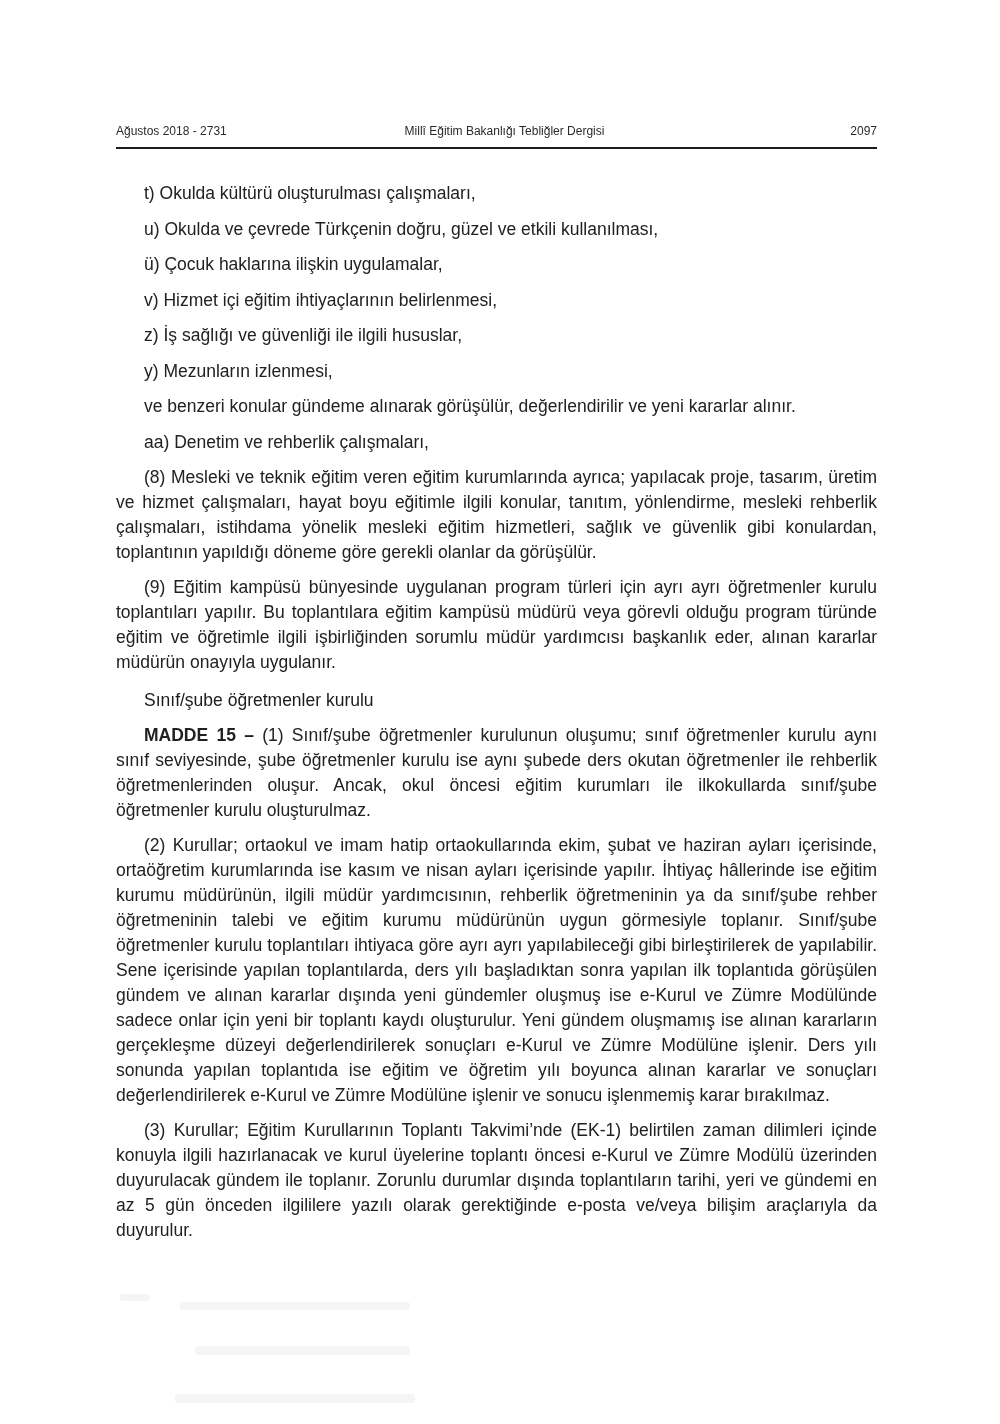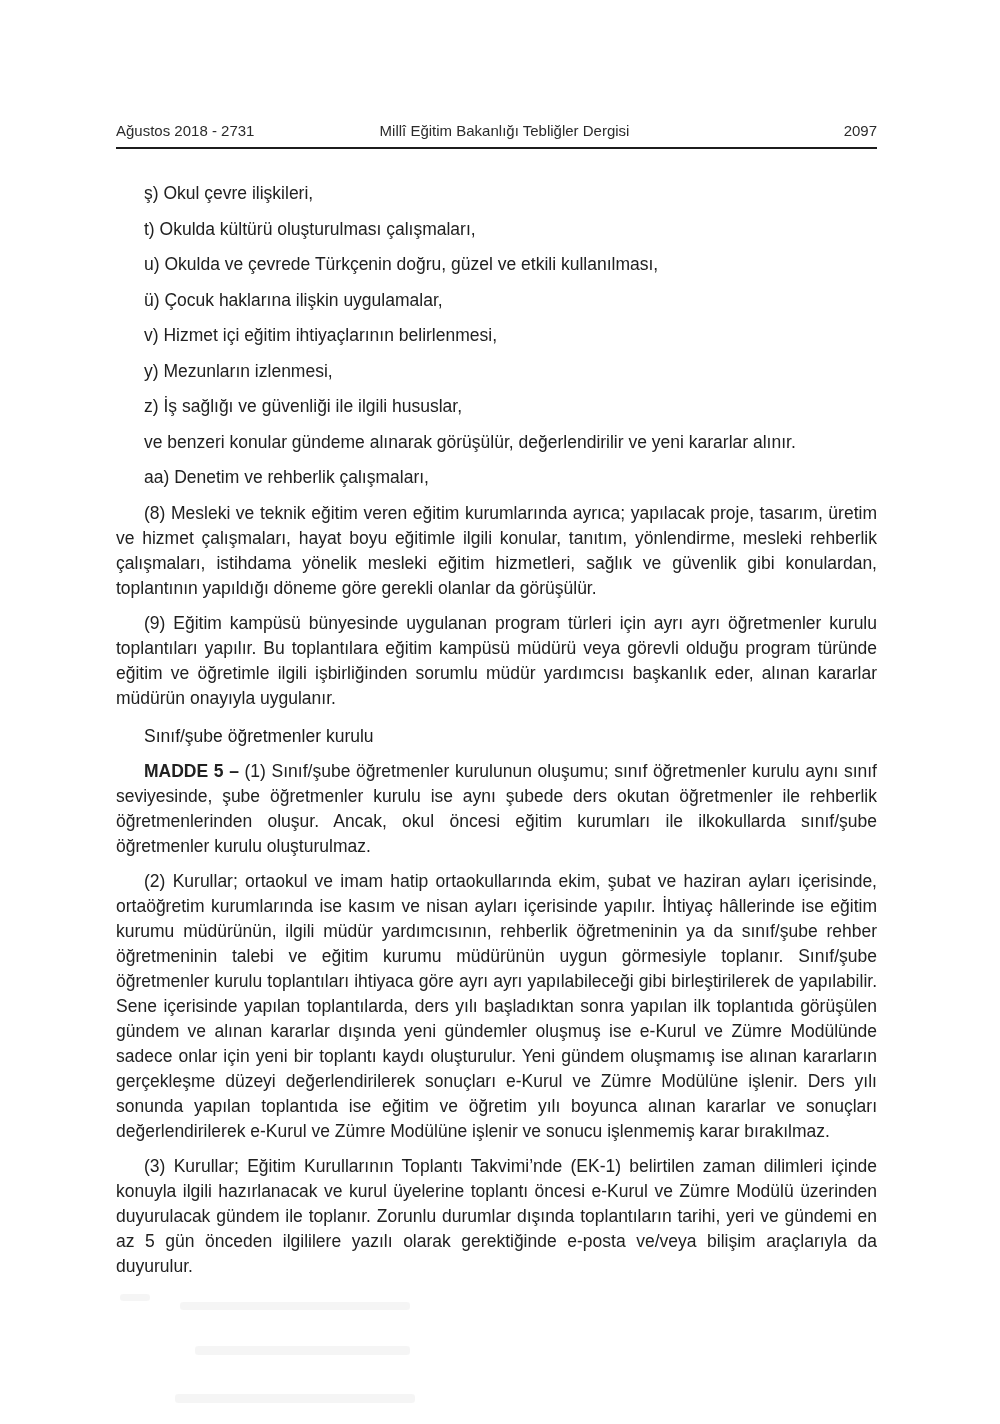--- a/index.html
+++ b/index.html
@@ -15,21 +15,21 @@
     background: #ffffff;
     box-sizing: border-box;
     padding: 120px 123px 0 116px;
     font-family: "Liberation Sans", "DejaVu Sans", sans-serif;
     color: #212121;
     overflow: hidden;
   }
   .page-header {
     display: flex;
     align-items: baseline;
-    font-size: 15px;
+    font-size: 12px;
     line-height: 22px;
     color: #2b2b2b;
   }
   .page-header .h-left  { flex: 1 1 0; text-align: left;  white-space: nowrap; }
   .page-header .h-center{ flex: 0 0 auto; text-align: center; white-space: nowrap; margin-left: 16px; }
   .page-header .h-right { flex: 1 1 0; text-align: right; white-space: nowrap; }
   .header-rule {
     margin-top: 5px;
     border: 0;
     border-top: 2.5px solid #1c1c1c;
@@ -87,37 +87,36 @@
   <header class="page-header">
     <span class="h-left">Ağustos 2018 - 2731</span>
     <span class="h-center">Millî Eğitim Bakanlığı Tebliğler Dergisi</span>
     <span class="h-right">2097</span>
   </header>
 
   <div class="header-rule"></div>
 
   <main class="page-body">
 
-    <p class="li">ş) Okul çevre ilişkileri,</p>
     <p class="li">t) Okulda kültürü oluşturulması çalışmaları,</p>
     <p class="li">u) Okulda ve çevrede Türkçenin doğru, güzel ve etkili kullanılması,</p>
     <p class="li">ü) Çocuk haklarına ilişkin uygulamalar,</p>
     <p class="li">v) Hizmet içi eğitim ihtiyaçlarının belirlenmesi,</p>
+    <p class="li">z) İş sağlığı ve güvenliği ile ilgili hususlar,</p>
     <p class="li">y) Mezunların izlenmesi,</p>
-    <p class="li">z) İş sağlığı ve güvenliği ile ilgili hususlar,</p>
     <p class="li">ve benzeri konular gündeme alınarak görüşülür, değerlendirilir ve yeni kararlar alınır.</p>
     <p class="li">aa) Denetim ve rehberlik çalışmaları,</p>
 
     <p class="para">(8) Mesleki ve teknik eğitim veren eğitim kurumlarında ayrıca; yapılacak proje, tasarım, üretim ve hizmet çalışmaları, hayat boyu eğitimle ilgili konular, tanıtım, yönlendirme, mesleki rehberlik çalışmaları, istihdama yönelik mesleki eğitim hizmetleri, sağlık ve güvenlik gibi konulardan, toplantının yapıldığı döneme göre gerekli olanlar da görüşülür.</p>
 
     <p class="para">(9) Eğitim kampüsü bünyesinde uygulanan program türleri için ayrı ayrı öğretmenler kurulu toplantıları yapılır. Bu toplantılara eğitim kampüsü müdürü veya görevli olduğu program türünde eğitim ve öğretimle ilgili işbirliğinden sorumlu müdür yardımcısı başkanlık eder, alınan kararlar müdürün onayıyla uygulanır.</p>
 
     <h2 class="section-heading">Sınıf/şube öğretmenler kurulu</h2>
 
-    <p class="para"><span class="madde-label">MADDE 5 –</span><span> (1) Sınıf/şube öğretmenler kurulunun oluşumu; sınıf öğretmenler kurulu aynı sınıf seviyesinde, şube öğretmenler kurulu ise aynı şubede ders okutan öğretmenler ile rehberlik öğretmenlerinden oluşur. Ancak, okul öncesi eğitim kurumları ile ilkokullarda sınıf/şube öğretmenler kurulu oluşturulmaz.</span></p>
+    <p class="para"><span class="madde-label">MADDE 15 –</span><span> (1) Sınıf/şube öğretmenler kurulunun oluşumu; sınıf öğretmenler kurulu aynı sınıf seviyesinde, şube öğretmenler kurulu ise aynı şubede ders okutan öğretmenler ile rehberlik öğretmenlerinden oluşur. Ancak, okul öncesi eğitim kurumları ile ilkokullarda sınıf/şube öğretmenler kurulu oluşturulmaz.</span></p>
 
     <p class="para">(2) Kurullar; ortaokul ve imam hatip ortaokullarında ekim, şubat ve haziran ayları içerisinde, ortaöğretim kurumlarında ise kasım ve nisan ayları içerisinde yapılır. İhtiyaç hâllerinde ise eğitim kurumu müdürünün, ilgili müdür yardımcısının, rehberlik öğretmeninin ya da sınıf/şube rehber öğretmeninin talebi ve eğitim kurumu müdürünün uygun görmesiyle toplanır. Sınıf/şube öğretmenler kurulu toplantıları ihtiyaca göre ayrı ayrı yapılabileceği gibi birleştirilerek de yapılabilir. Sene içerisinde yapılan toplantılarda, ders yılı başladıktan sonra yapılan ilk toplantıda görüşülen gündem ve alınan kararlar dışında yeni gündemler oluşmuş ise e-Kurul ve Zümre Modülünde sadece onlar için yeni bir toplantı kaydı oluşturulur. Yeni gündem oluşmamış ise alınan kararların gerçekleşme düzeyi değerlendirilerek sonuçları e-Kurul ve Zümre Modülüne işlenir. Ders yılı sonunda yapılan toplantıda ise eğitim ve öğretim yılı boyunca alınan kararlar ve sonuçları değerlendirilerek e-Kurul ve Zümre Modülüne işlenir ve sonucu işlenmemiş karar bırakılmaz.</p>
 
     <p class="para">(3) Kurullar; Eğitim Kurullarının Toplantı Takvimi’nde (EK-1) belirtilen zaman dilimleri içinde konuyla ilgili hazırlanacak ve kurul üyelerine toplantı öncesi e-Kurul ve Zümre Modülü üzerinden duyurulacak gündem ile toplanır. Zorunlu durumlar dışında toplantıların tarihi, yeri ve gündemi en az 5 gün önceden ilgililere yazılı olarak gerektiğinde e-posta ve/veya bilişim araçlarıyla da duyurulur.</p>
 
   </main>
 
   <div class="scan-artifacts">
     <div class="smudge s1"></div>
     <div class="smudge s2"></div>

